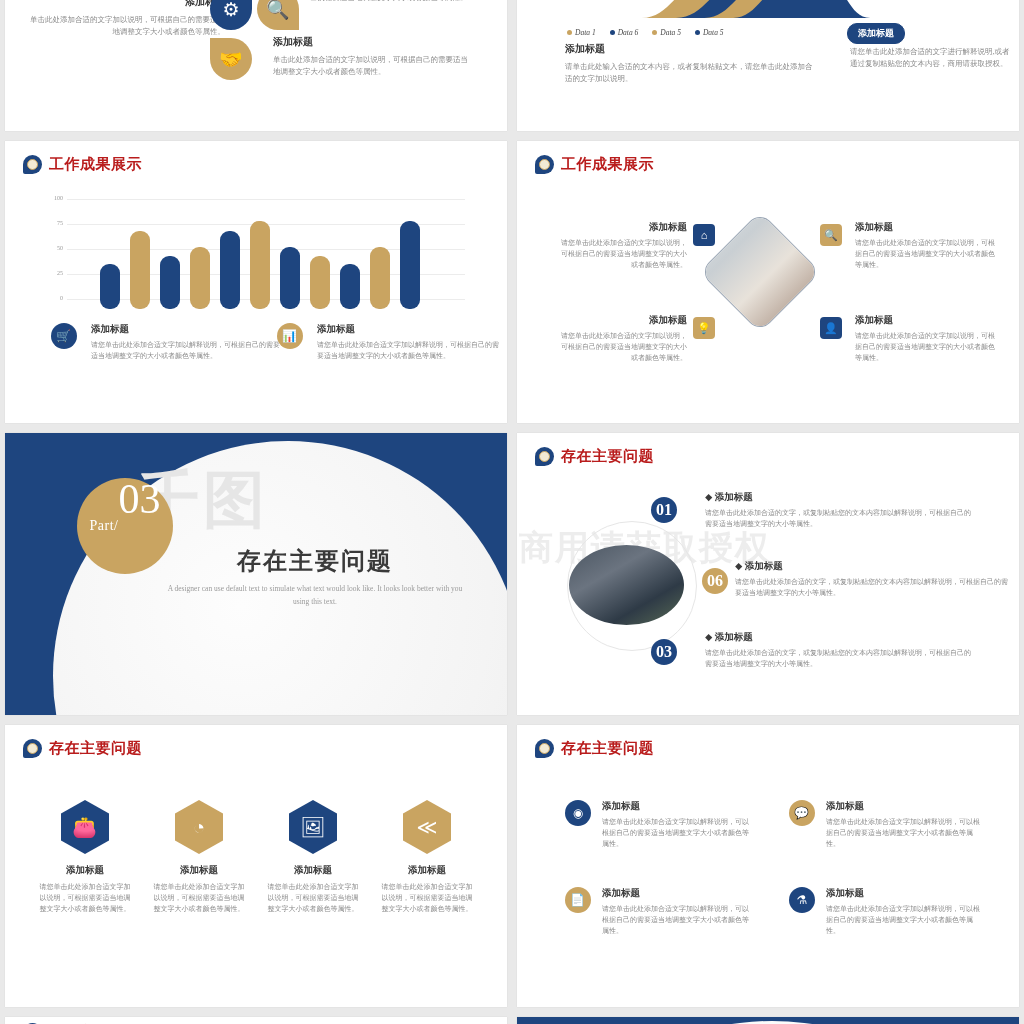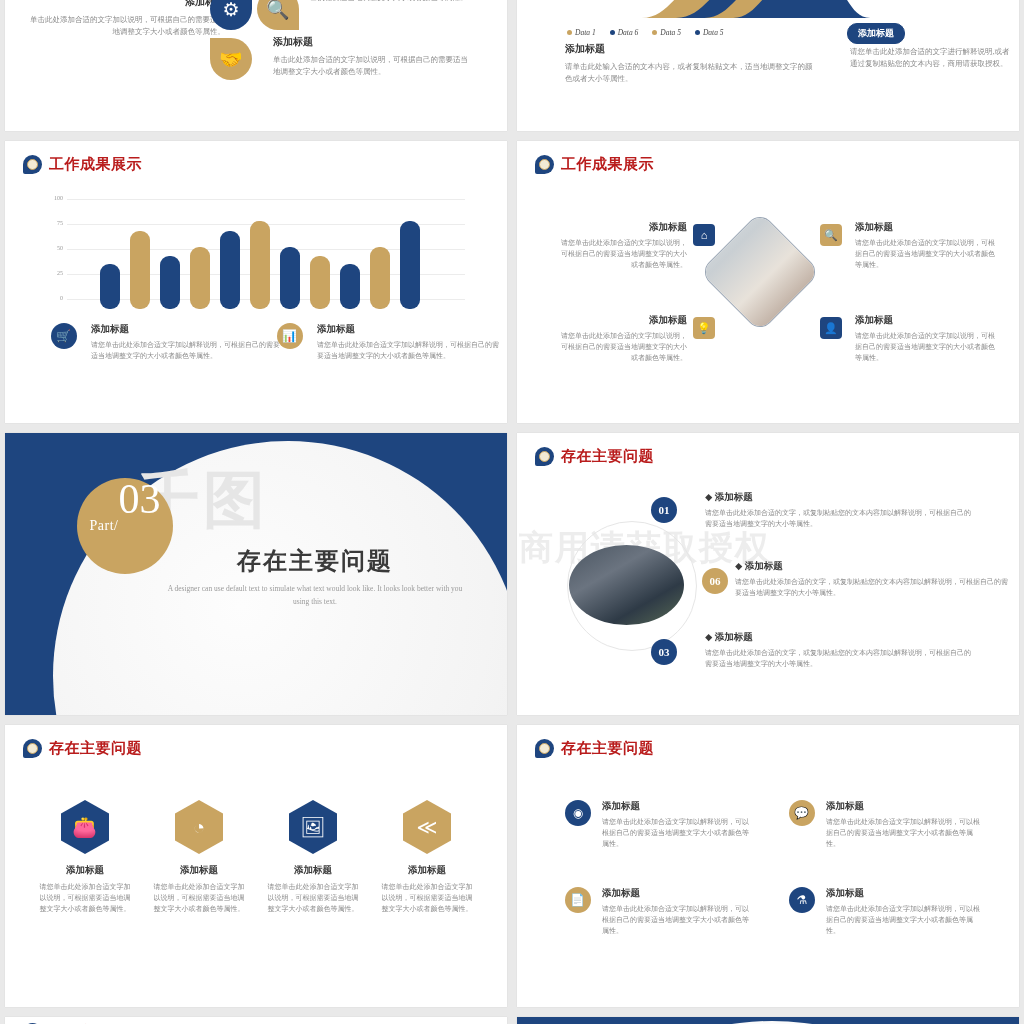--- a/index.html
+++ b/index.html
@@ -91,21 +91,21 @@
     position:absolute;left:72px;top:45px;width:96px;height:96px;border-radius:50%;
     background:#c9a461;color:#fff;display:flex;align-items:baseline;justify-content:center;
   }
   .part .circ .p{font-size:14px;align-self:center;letter-spacing:.5px;}
   .part .circ .n{font-size:42px;line-height:1;}
   .part .ptitle{position:absolute;left:160px;top:112px;width:300px;text-align:center;}
 
   
   .numdot{
     width:26px;height:26px;border-radius:50%;display:flex;align-items:center;justify-content:center;
-    color:#fff;font-size:11px;font-weight:bold;flex:none;
+    color:#fff;font-size:16px;font-weight:bold;flex:none;
   }
   .photo{
     background:linear-gradient(150deg,#4a5561 0%,#6b7480 35%,#2e3a46 70%,#586a55 100%);
   }
   .wm2{
     position:absolute;font-size:34px;font-weight:bold;color:#ededed;white-space:nowrap;letter-spacing:2px;
   }
   .diamond{
     width:84px;height:84px;border-radius:14px;border:1.3px solid #9aa6b5;
     transform:rotate(45deg);overflow:hidden;
@@ -158,21 +158,21 @@
 
     <div class="legend" style="position:absolute;left:50px;top:28px;font-style:italic;">
       <div><span class="dot" style="background:#c9a461"></span><span>Data 1</span></div>
       <div><span class="dot" style="background:#1e457f"></span><span>Data 6</span></div>
       <div><span class="dot" style="background:#c9a461"></span><span>Data 5</span></div>
       <div><span class="dot" style="background:#1e457f"></span><span>Data 5</span></div>
     </div>
 
     <div style="position:absolute;left:48px;top:42px;width:250px;">
       <div class="ttl" style="font-size:10px;">添加标题</div>
-      <div class="body-t" style="font-size:7.5px;margin-top:5px;">请单击此处输入合适的文本内容，或者复制粘贴文本，适当地调整文字的颜色或者大小等属性。</div>
+      <div class="body-t" style="font-size:7.5px;margin-top:5px;">请单击此处输入合适的文本内容，或者复制粘贴文本，请您单击此处添加合适的文字加以说明。</div>
     </div>
 
     <div style="position:absolute;left:330px;top:22px;">
       <span class="pill">添加标题</span>
     </div>
     <div class="body-t" style="position:absolute;left:333px;top:46px;width:160px;font-size:7.5px;">请您单击此处添加合适的文字进行解释说明,或者通过复制粘贴您的文本内容，商用请获取授权。</div>
   </div>
 
   <div class="slide">
     <div class="hdr">

